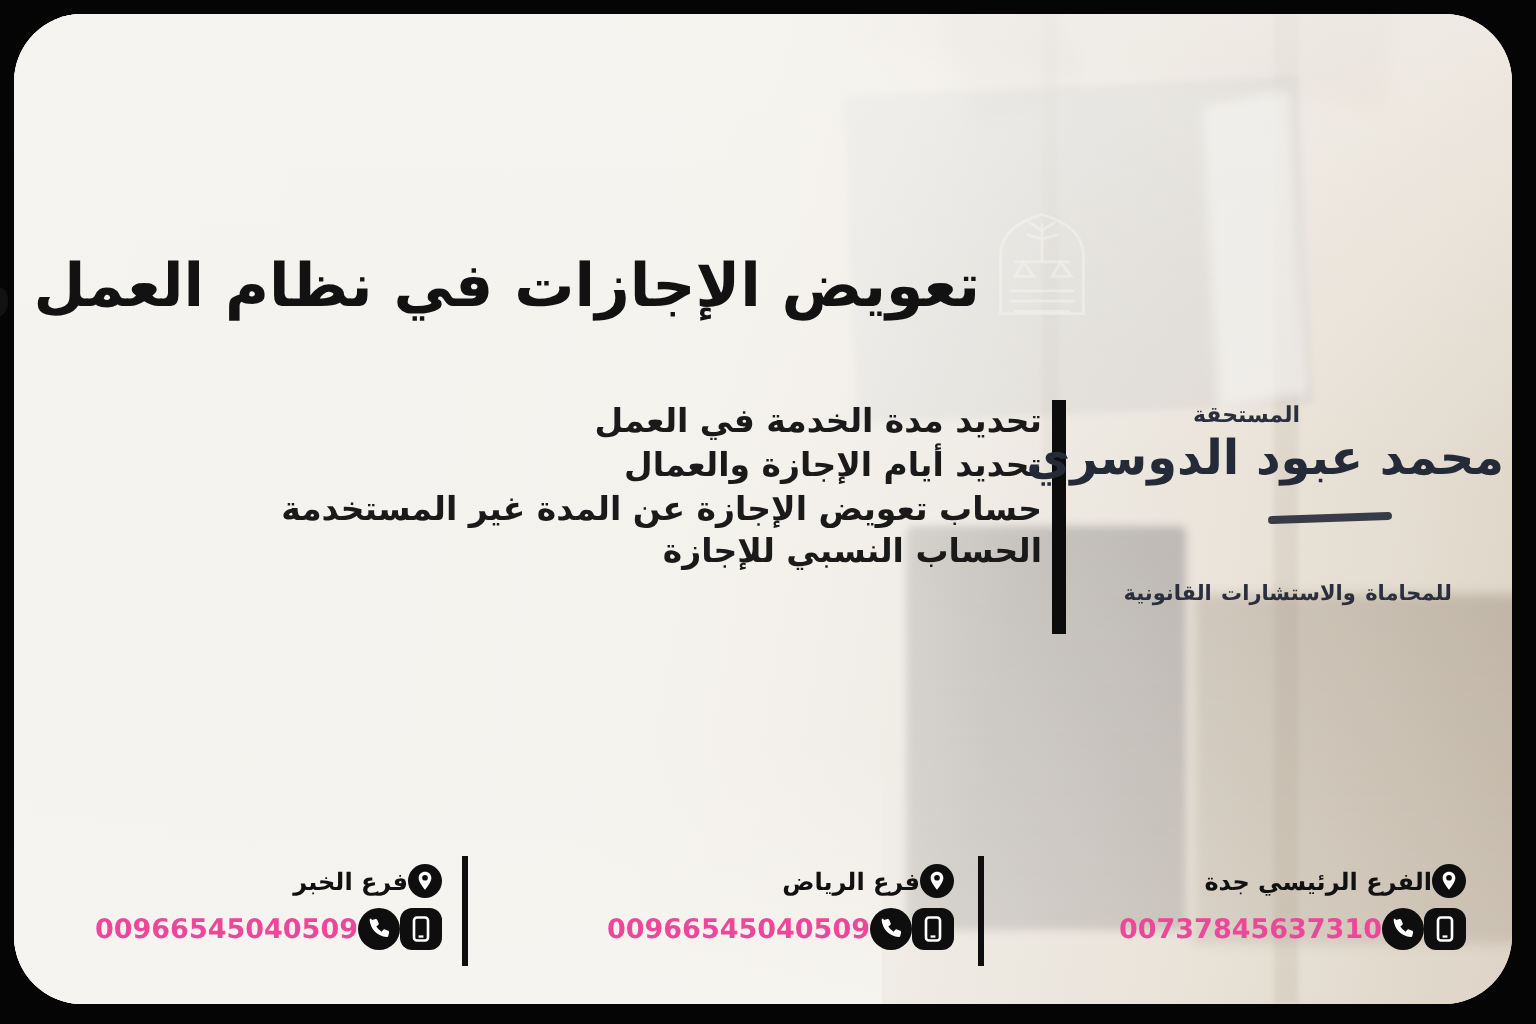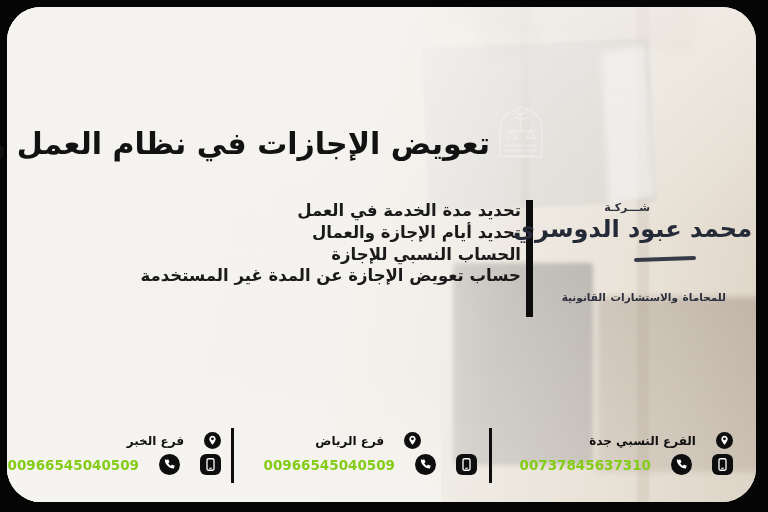--- a/index.html
+++ b/index.html
@@ -34,25 +34,25 @@
   .logo-word{position:absolute;right:118px;top:201px;direction:rtl;white-space:nowrap;
     font-size:11px;font-weight:bold;color:#2b2f3d;letter-spacing:2px;}
   .logo-name{position:absolute;right:16px;top:215px;direction:rtl;white-space:nowrap;
     font-size:24px;font-weight:bold;color:#252a38;}
   .logo-underline{position:absolute;right:72px;top:257px;width:62px;height:3.5px;background:#252a38;border-radius:3px;transform:rotate(-2deg);opacity:.9;}
   .logo-tagline{position:absolute;right:42px;top:273px;direction:rtl;white-space:nowrap;
     font-size:10.5px;font-weight:bold;color:#2b2f3d;word-spacing:1px;margin-top:18px;}
 
   .branch{position:absolute;top:432px;display:flex;flex-direction:column;align-items:flex-start;gap:5px;direction:rtl;}
   .branch-khobar{right:547px;}
-  .branch-riyadh{right:291px;align-items:center;}
+  .branch-riyadh{right:291px;}
   .branch-jeddah{right:35px;}
-  .b-row{display:flex;align-items:center;gap:20px;}
+  .b-row{display:flex;align-items:center;gap:0;}
   .b-label{font-size:12px;font-weight:bold;color:#111;white-space:nowrap;}
-  .b-num{font-size:13.5px;font-weight:bold;color:#84cc16;direction:ltr;white-space:nowrap;margin-inline-start:4px;}
+  .b-num{font-size:13.5px;font-weight:bold;color:#ec4899;direction:ltr;white-space:nowrap;margin-inline-start:4px;}
   .icn{display:block;}
   .divider{position:absolute;top:428px;width:2.5px;height:55px;background:#0e0e0e;}
   .divider-1{left:231px;}
   .divider-2{left:489px;}
 </style>
 </head>
 <body>
 
 <div class="canvas">
   <div class="panel">
@@ -81,36 +81,36 @@
     <div class="layer wash-top"></div>
     <div class="layer wash-bl"></div>
   </div>
 
   <div class="title">تعويض الإجازات في نظام العمل والعمال</div>
 
   <div class="accent-bar"></div>
   <div class="checklist">
     <div>تحديد مدة الخدمة في العمل</div>
     <div>تحديد أيام الإجازة والعمال</div>
+    <div>حساب تعويض الإجازة عن المدة غير المستخدمة</div>
     <div>الحساب النسبي للإجازة</div>
-    <div>حساب تعويض الإجازة عن المدة غير المستخدمة</div>
   </div>
 
-  <div class="logo-word">شـــركـة</div>
+  <div class="logo-word">المستحقة</div>
   <div class="logo-name">محمد عبود الدوسري</div>
   <div class="logo-underline"></div>
   <div class="logo-tagline">للمحاماة والاستشارات القانونية</div>
 
   <div class="branch branch-jeddah">
     <div class="b-row">
       <svg class="icn" width="17" height="17" viewBox="0 0 24 24">
         <circle cx="12" cy="12" r="12" fill="#0e0e0e"></circle>
         <path d="M12 5.4c-2.5 0-4.5 1.9-4.5 4.4 0 3.1 4.5 8.3 4.5 8.3s4.5-5.2 4.5-8.3c0-2.5-2-4.4-4.5-4.4zm0 6.3a2 2 0 110-4 2 2 0 010 4z" fill="#fff"></path>
       </svg>
-      <span class="b-label">الفرع النسبي جدة</span>
+      <span class="b-label">الفرع الرئيسي جدة</span>
     </div>
     <div class="b-row">
       <svg class="icn" width="21" height="21" viewBox="0 0 24 24">
         <rect width="24" height="24" rx="7" fill="#0e0e0e"></rect>
         <rect x="8" y="5.4" width="8" height="13.2" rx="1.7" fill="none" stroke="#fff" stroke-width="1.5"></rect>
         <line x1="10.6" y1="16.3" x2="13.4" y2="16.3" stroke="#fff" stroke-width="1.3"></line>
       </svg>
       <svg class="icn" width="21" height="21" viewBox="0 0 24 24">
         <circle cx="12" cy="12" r="12" fill="#0e0e0e"></circle>
         <path d="M8.1 6.8l1.9-.5c.4-.1.83.1 1 .5l.8 1.9c.15.36.03.78-.27 1.03l-1.05.85a9.3 9.3 0 003.0 3.0l.86-1.05c.25-.3.67-.42 1.03-.27l1.9.8c.4.17.6.6.5 1l-.5 1.9c-.1.4-.48.68-.9.65-5.2-.42-9.3-4.53-9.72-9.72-.03-.42.25-.8.65-.9z" fill="#fff"></path>

